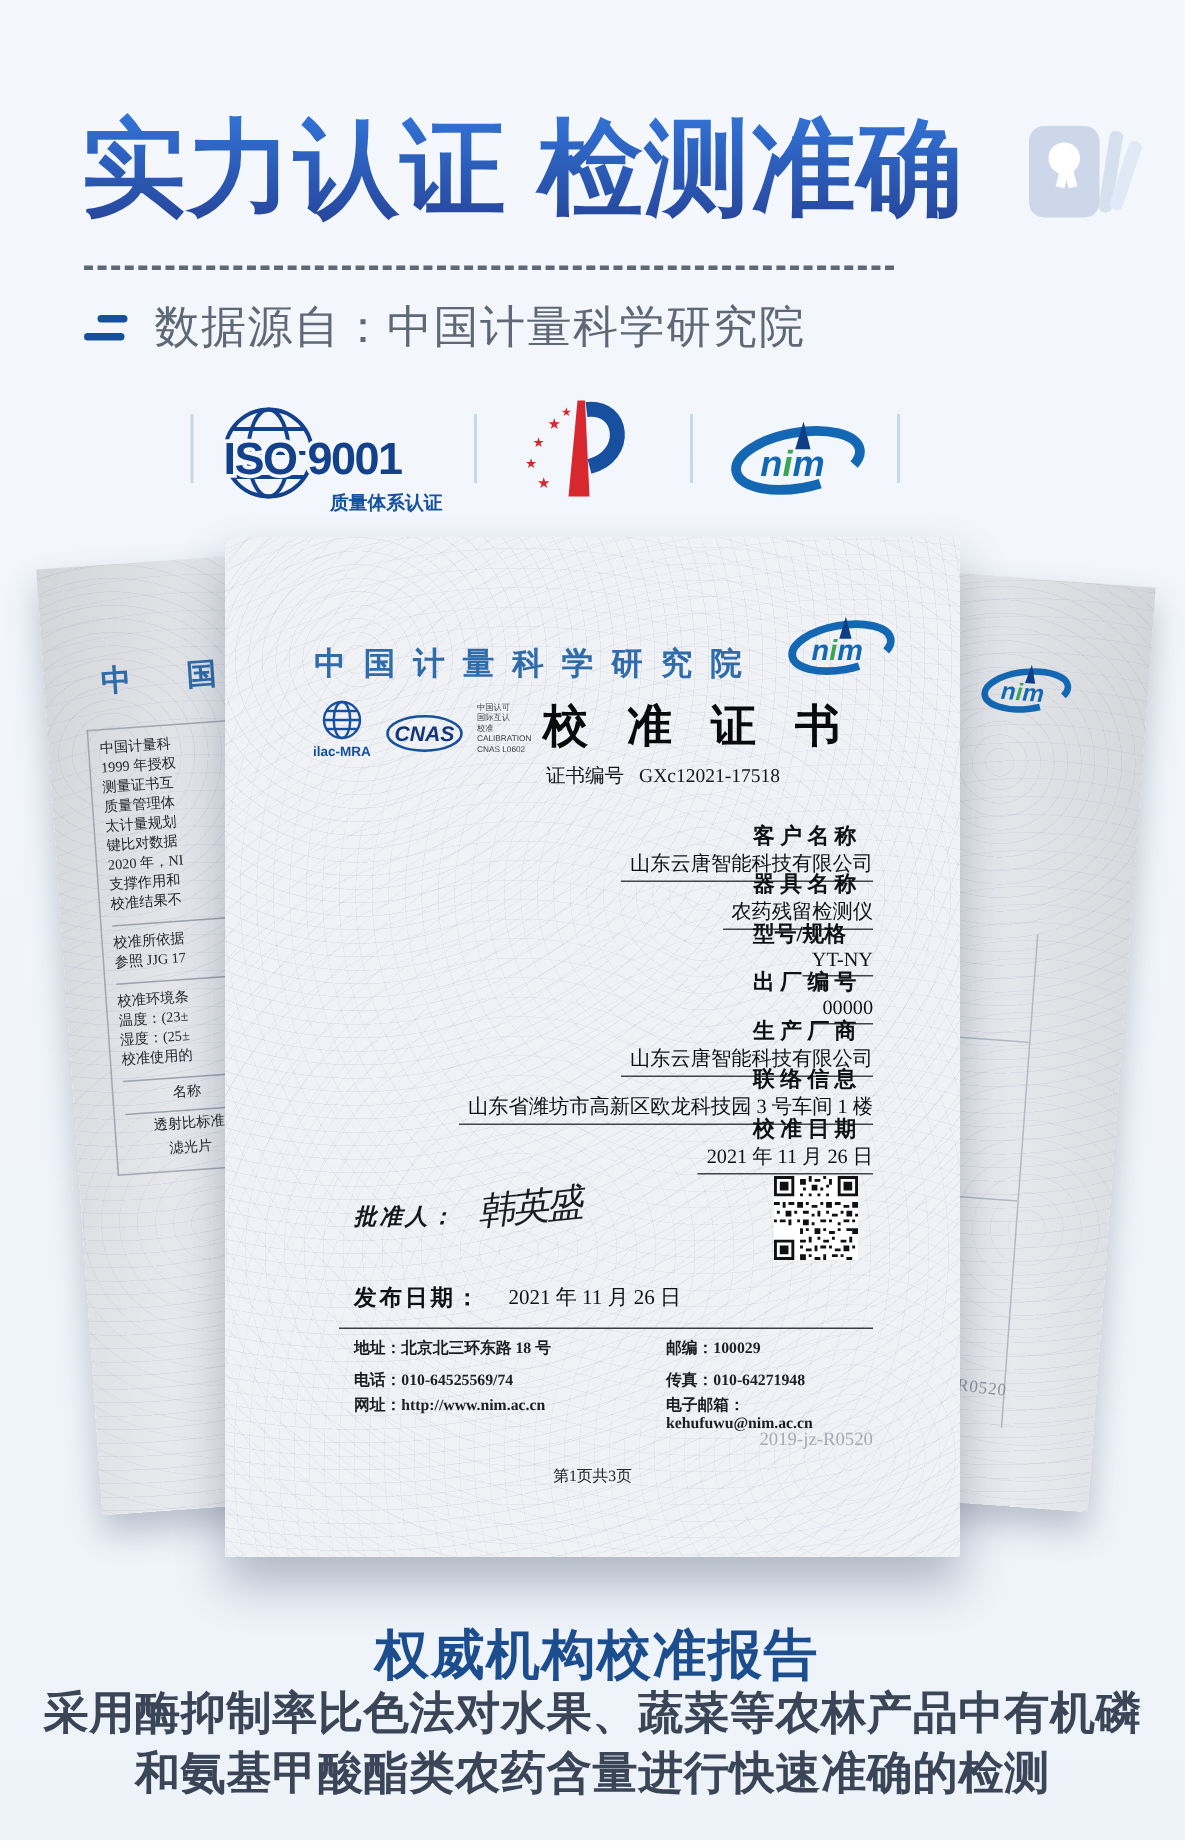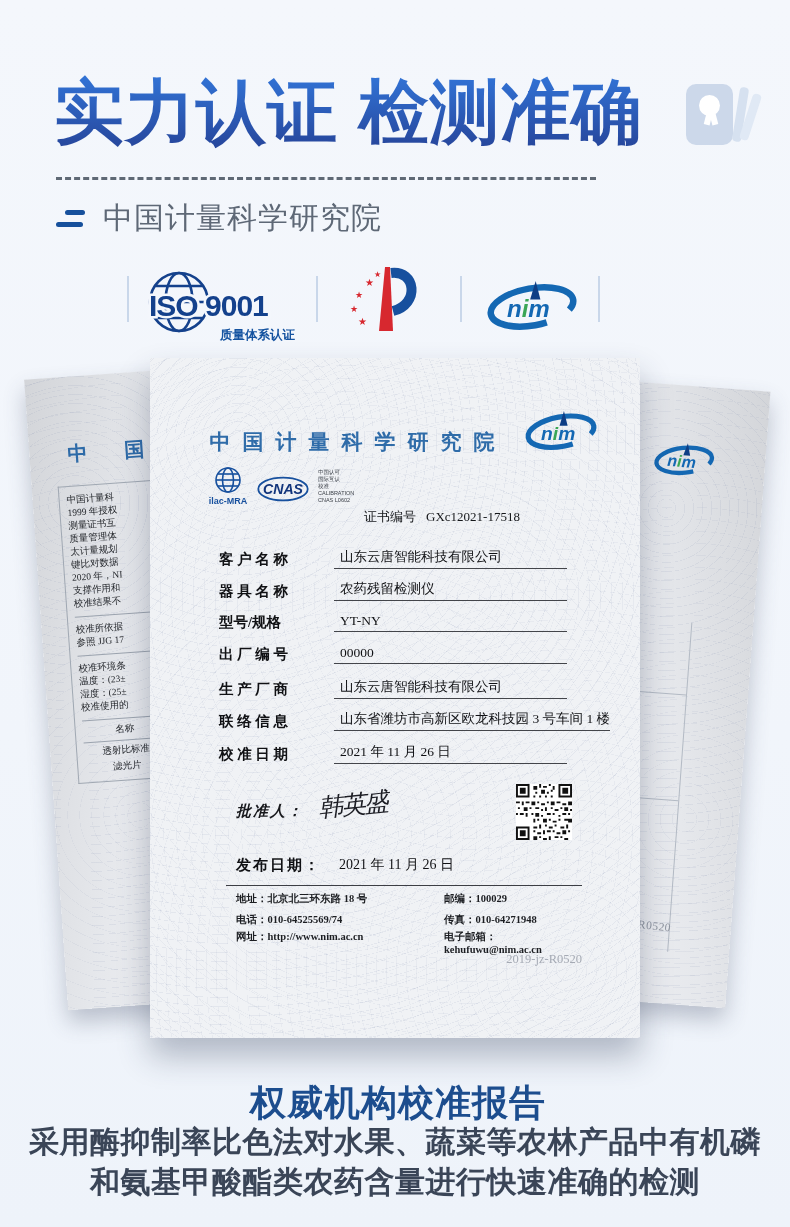--- a/index.html
+++ b/index.html
@@ -84,22 +84,22 @@
   .cert-nim{position:absolute;left:374px;top:52px;width:74px;height:42px;}
   .cert-ilac{position:absolute;left:56px;top:108px;width:44px;height:42px;}
   .cert-cnas{position:absolute;left:104px;top:116px;width:58px;height:30px;}
   .cert-accred{position:absolute;left:168px;top:111px;width:52px;font-size:5.5px;
       line-height:7px;color:#3c4048;font-family:"Liberation Sans",sans-serif;}
   .cert-doc-title{position:absolute;left:212px;top:106px;font-family:"Liberation Serif",serif;
       font-weight:700;font-size:30px;letter-spacing:26px;color:#0a0a0a;white-space:nowrap;}
   .cert-no{position:absolute;left:0;top:150px;width:100%;text-align:center;
       font-family:"Liberation Serif",serif;font-size:13px;color:#15171a;padding-left:47px;}
   .cert-no .lbl{margin-right:10px;}
-  .field{position:absolute;left:69px;width:348px;display:flex;align-items:flex-end;
-      font-family:"Liberation Serif",serif;}
+  .field{position:absolute;left:84px;width:348px;display:flex;align-items:flex-end;
+      font-family:"Liberation Serif",serif;flex-direction:column;}
   .field .flabel{width:80px;flex:none;font-weight:bold;font-size:14.5px;color:#101114;white-space:nowrap;}
   .field .fval{flex:1;border-bottom:1.5px solid #43454a;font-size:13.5px;color:#101114;
       padding:0 0 2px 6px;white-space:nowrap;margin-left:35px;}
   .f0{top:190px}.f1{top:222px}.f2{top:255px}.f3{top:287px}.f4{top:320px}
   .f5{top:352px}.f6{top:385px}.f7{top:417px}
   .approve-label{position:absolute;left:86px;top:444px;font-family:"Liberation Serif",serif;
       font-weight:bold;font-style:italic;font-size:15px;color:#17181c;letter-spacing:2px;}
   .approve-sig{position:absolute;left:168px;top:430px;font-family:"Liberation Serif",serif;
       font-style:italic;font-size:25px;color:#1c1d24;transform:rotate(-6deg);letter-spacing:-2px;}
   .cert-qr{position:absolute;left:366px;top:426px;width:56px;height:56px;}
@@ -147,20 +147,21 @@
     <div class="p2"></div>
   </div>
 
   <div class="dashed"></div>
 
   <div class="source-row">
     <span class="src-icon">
         <i></i>
         <i></i>
       </span>
+    <span class="txt">数据源自：</span>
     <span class="txt">中国计量科学研究院</span>
   </div>
 
   <span class="vdiv" style="left:127px"></span>
   <span class="vdiv" style="left:316px"></span>
   <span class="vdiv" style="left:460px"></span>
   <span class="vdiv" style="left:598px"></span>
 
   <svg class="logo-iso" viewBox="0 0 150 78">
     <g stroke="#14418c" fill="none" stroke-width="2.6">
@@ -246,20 +247,21 @@
     </svg>
 
     <div class="cert-accred">
       <div>中国认可</div>
       <div>国际互认</div>
       <div>校准</div>
       <div>CALIBRATION</div>
       <div>CNAS L0602</div>
     </div>
 
+    <div class="cert-doc-title">校准证书</div>
 
     <div class="cert-no">
       <span class="lbl">证书编号</span><span>GXc12021-17518</span>
     </div>
 
     <div class="field f0">
       <span class="flabel">客 户 名 称</span>
       <span class="fval">山东云唐智能科技有限公司</span>
     </div>
     <div class="field f1">
@@ -317,19 +319,20 @@
     <div class="cfoot cf1">
       <span class="fl">电话：010-64525569/74</span>
       <span class="fr">传真：010-64271948</span>
     </div>
     <div class="cfoot cf2">
       <span class="fl">网址：http://www.nim.ac.cn</span>
       <span class="fr">电子邮箱：kehufuwu@nim.ac.cn</span>
     </div>
 
     <div class="form-code">2019-jz-R0520</div>
+    <div class="page-ind">第1页共3页</div>
   </div>
 
   <h2 class="bottom-title">权威机构校准报告</h2>
   <p class="bottom-desc bd1">采用酶抑制率比色法对水果、蔬菜等农林产品中有机磷</p>
   <p class="bottom-desc bd2">和氨基甲酸酯类农药含量进行快速准确的检测</p>
 
 </div>
 
 </body></html>

